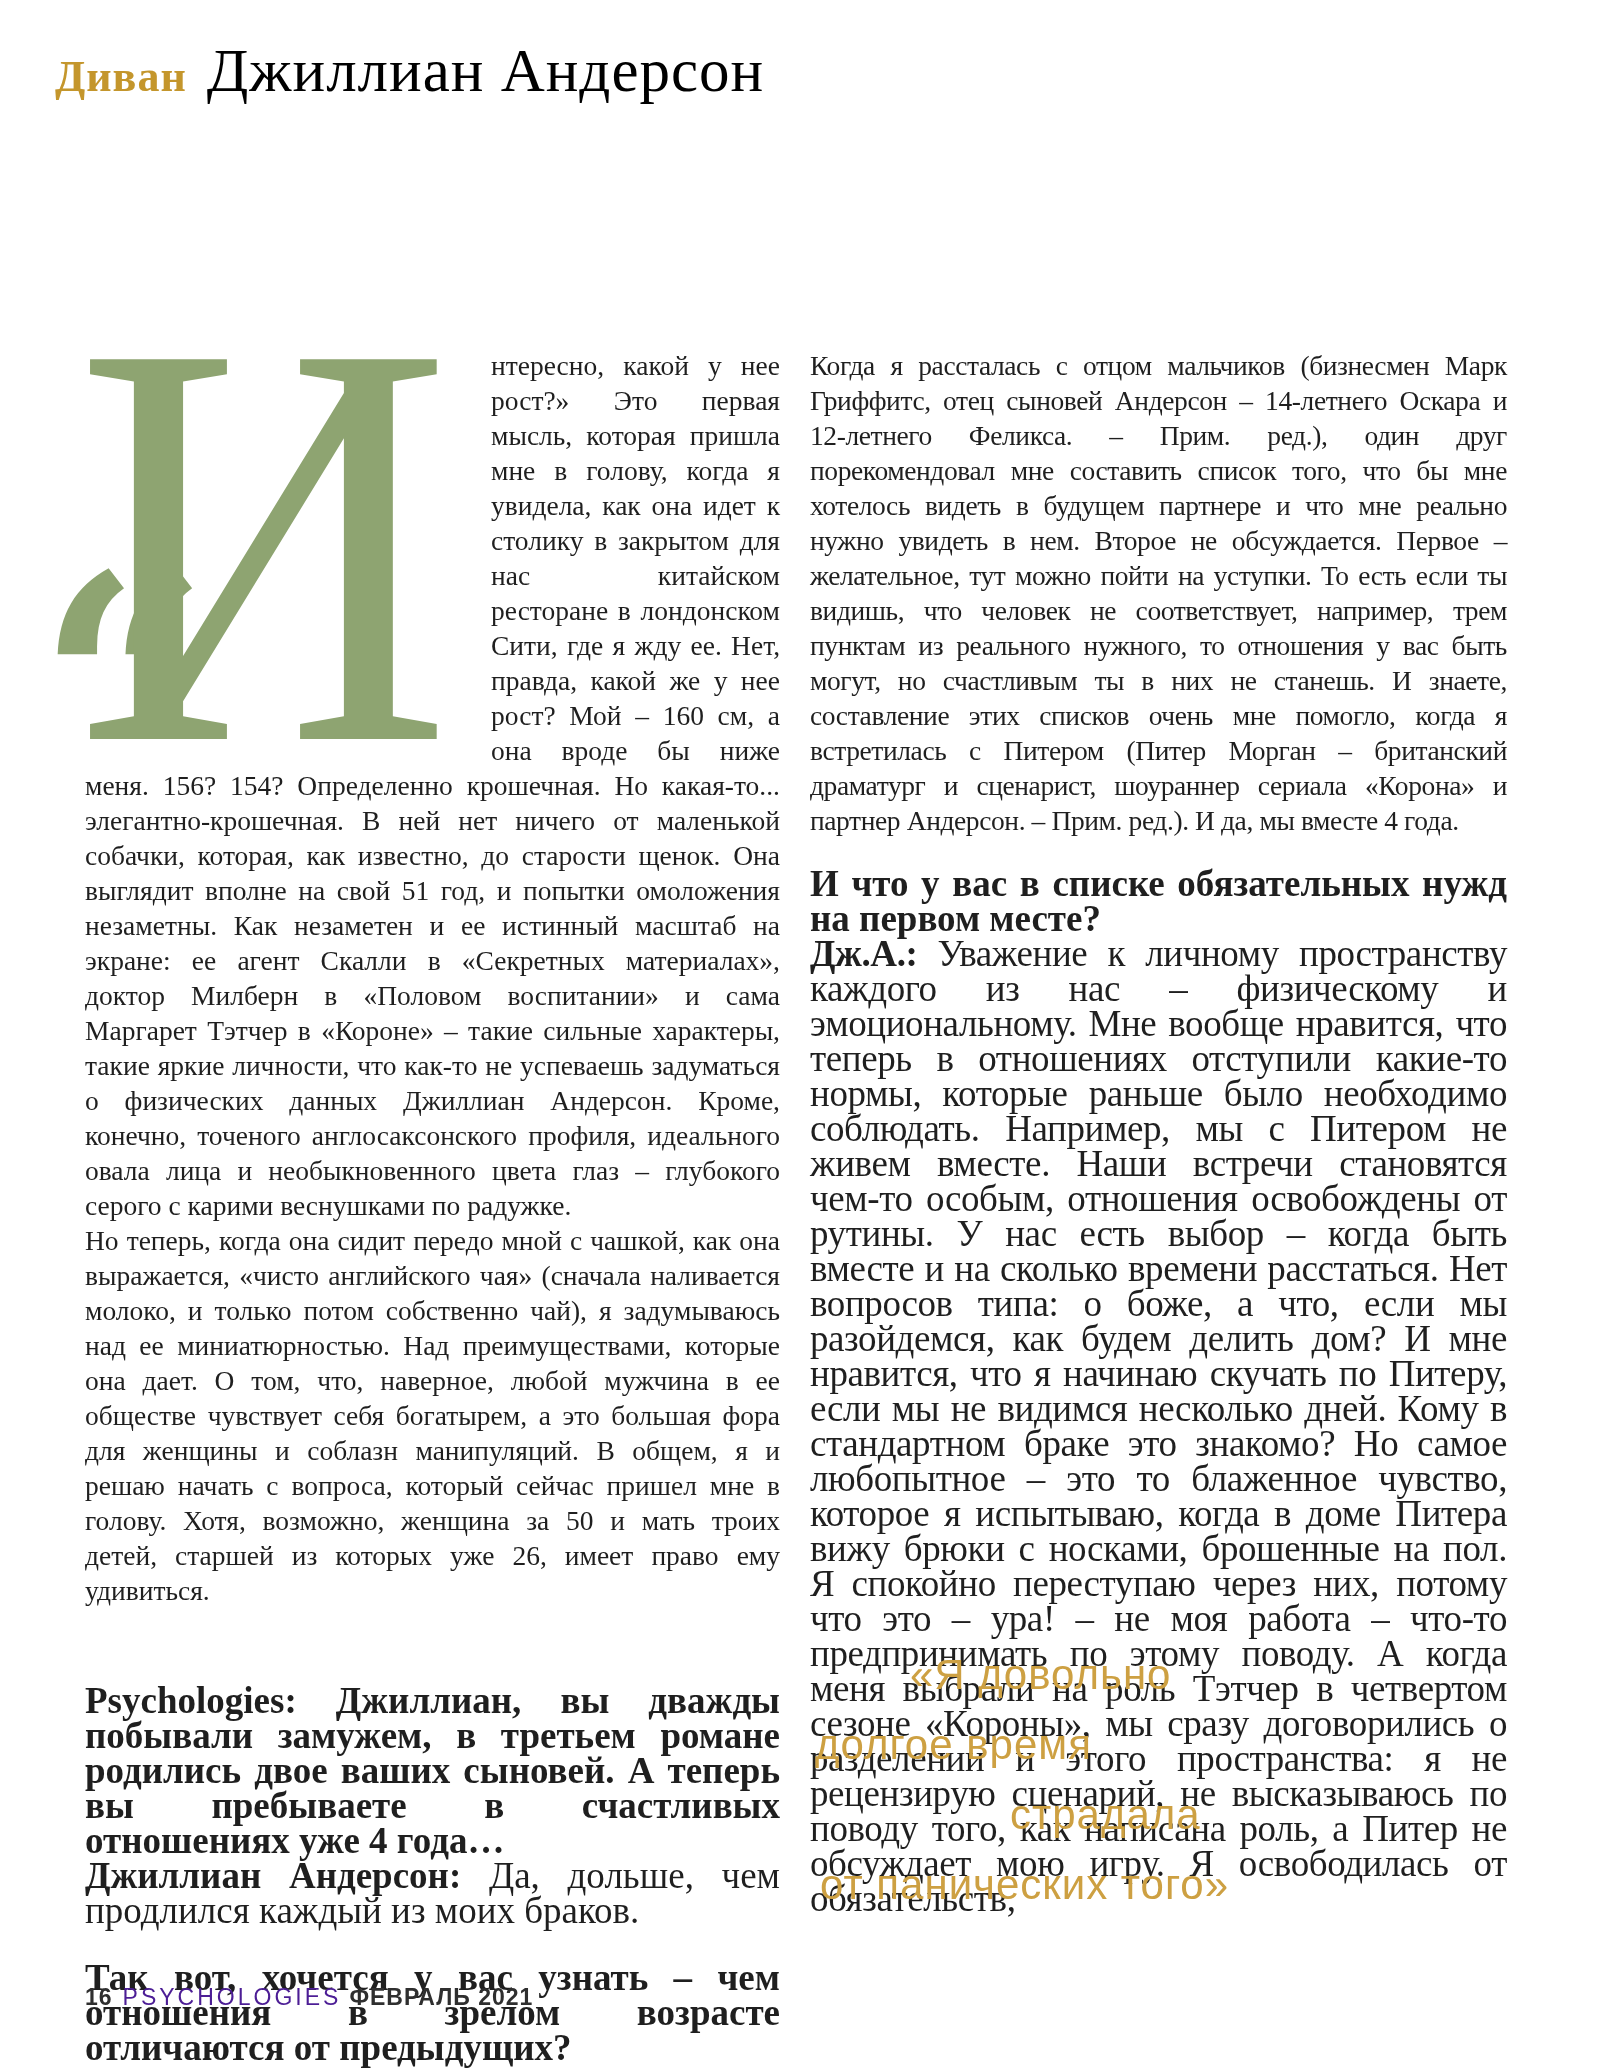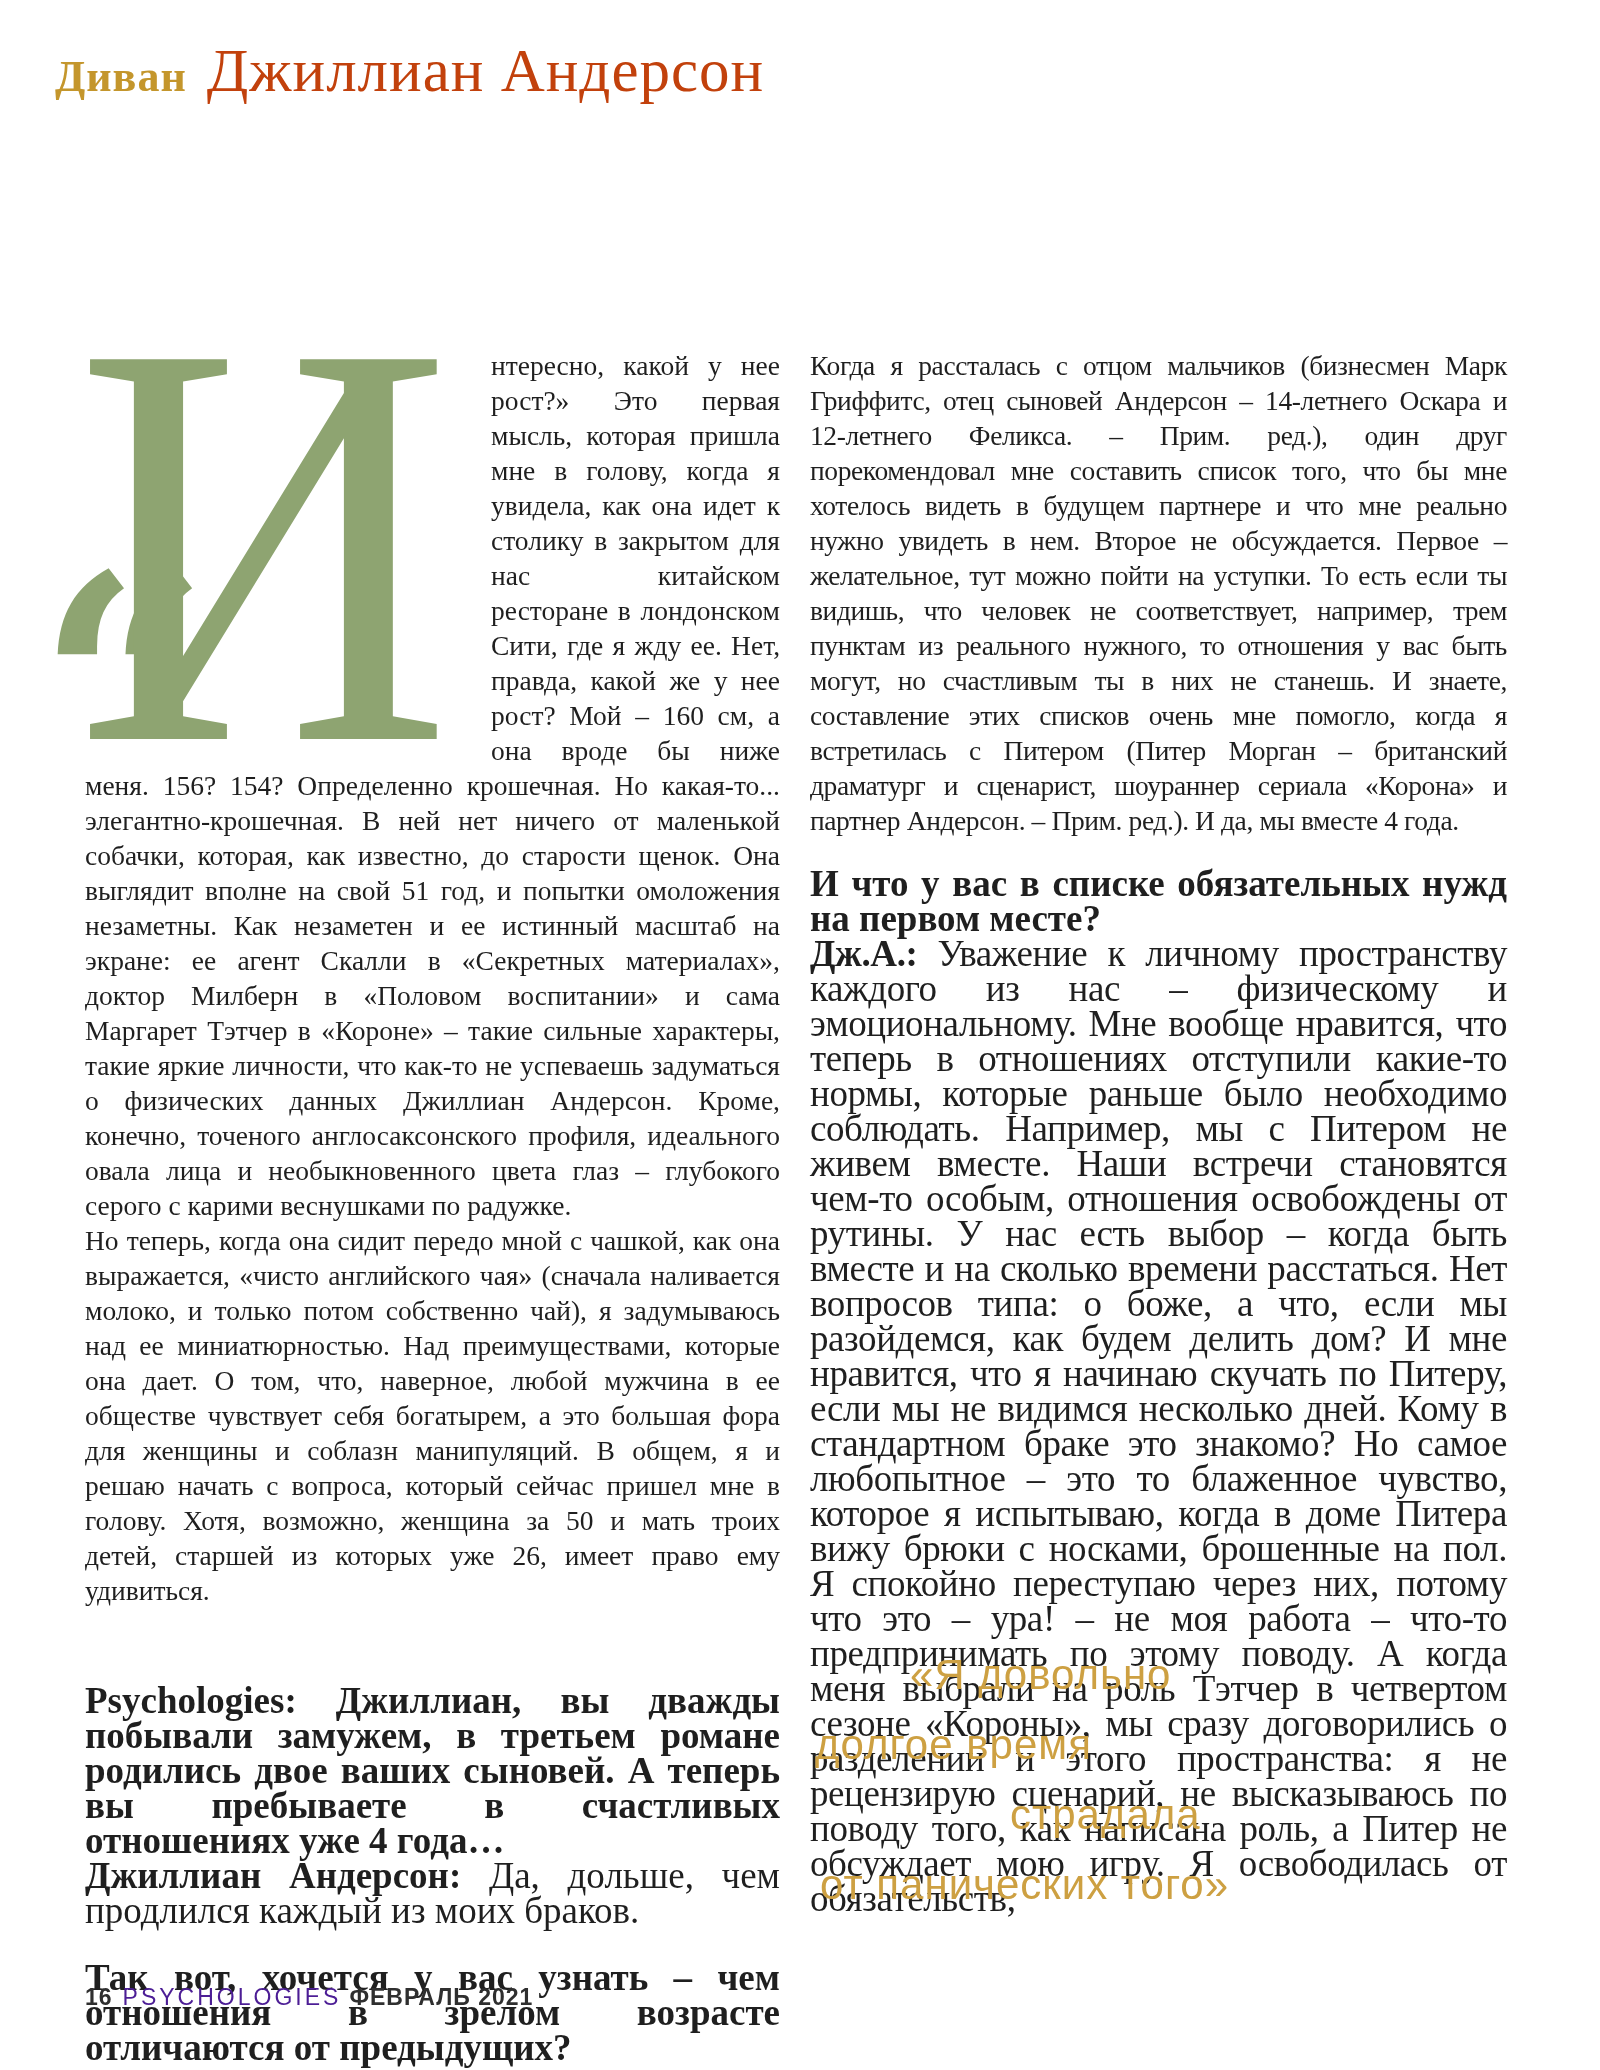--- a/index.html
+++ b/index.html
@@ -8,21 +8,21 @@
     background:#ffffff; overflow:hidden;
     font-family:"Liberation Serif", serif; color:#1f1f1f;
   }
   
   .header { position:absolute; left:55px; top:36px; white-space:nowrap; }
   .rubric {
     font-size:44px; font-weight:bold; color:var(--gold-title);
     letter-spacing:1px;
   }
   .subject {
-    font-size:61px; font-weight:400; color:#c2410c; margin-left:20px;
+    font-size:61px; font-weight:400; color:#000000; margin-left:20px;
     letter-spacing:1px;
   }
   
   .col { position:absolute; top:348px; text-align:justify; }
   .col-left  { left:85px;  width:695px; }
   .col-right { left:810px; width:697px; }
   .body-text { margin:0; font-size:27.5px; line-height:35px; }
   .condensed { letter-spacing:-0.4px; }
   
   .dropcap-wrap { float:left; width:392px; height:418px; position:relative; margin-right:14px; }

